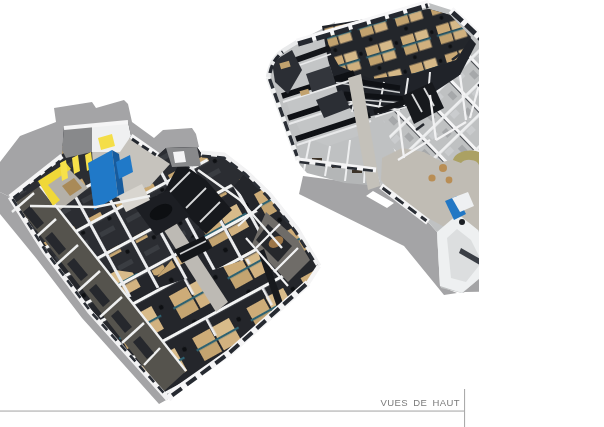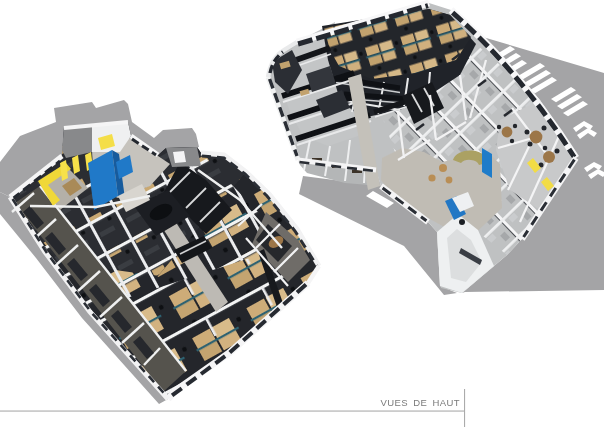--- a/index.html
+++ b/index.html
@@ -1,16 +1,16 @@
 <!DOCTYPE html>
 <html><head>
 <meta charset="utf-8">
 <style>
 html,body{margin:0;padding:0;background:#ffffff;}
-#stage{position:relative;width:604px;height:427px;overflow:hidden;background:#fff;
+#stage{position:relative;width:479px;height:427px;overflow:hidden;background:#fff;
 font-family:"Liberation Sans",sans-serif;}
 </style>
 </head>
 <body>
 <div id="stage">
 <svg width="604" height="427" viewBox="0 0 604 427" xmlns="http://www.w3.org/2000/svg">
 <defs>
 
 <pattern id="deskU" width="37" height="30" patternUnits="userSpaceOnUse" patternTransform="rotate(-17)">
   <rect width="37" height="30" fill="#23262b"></rect>

